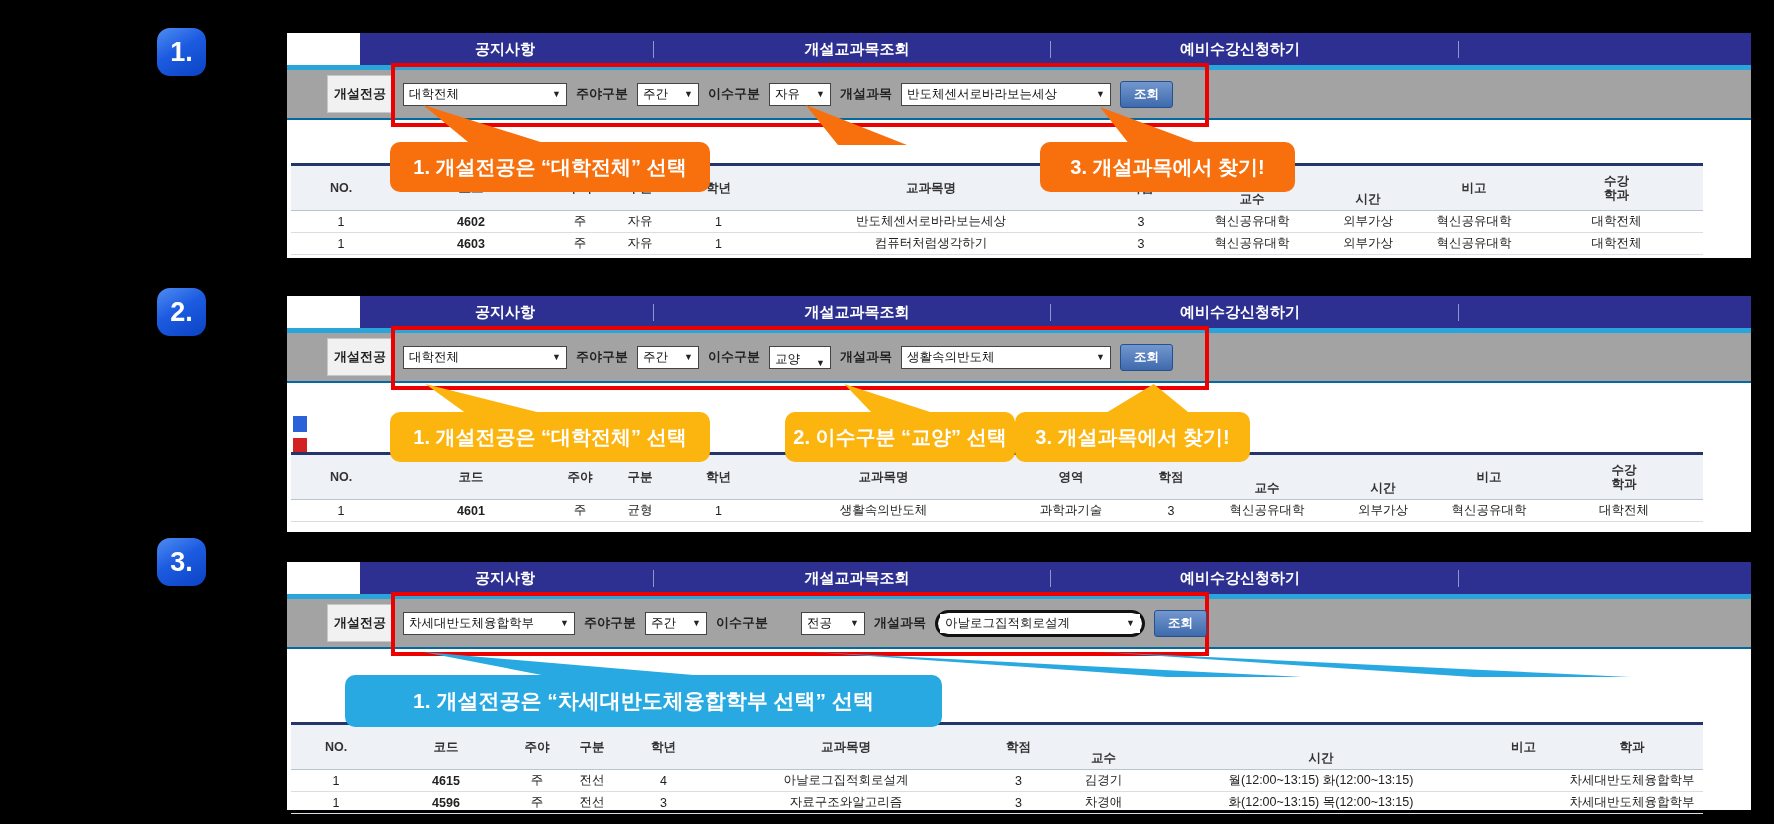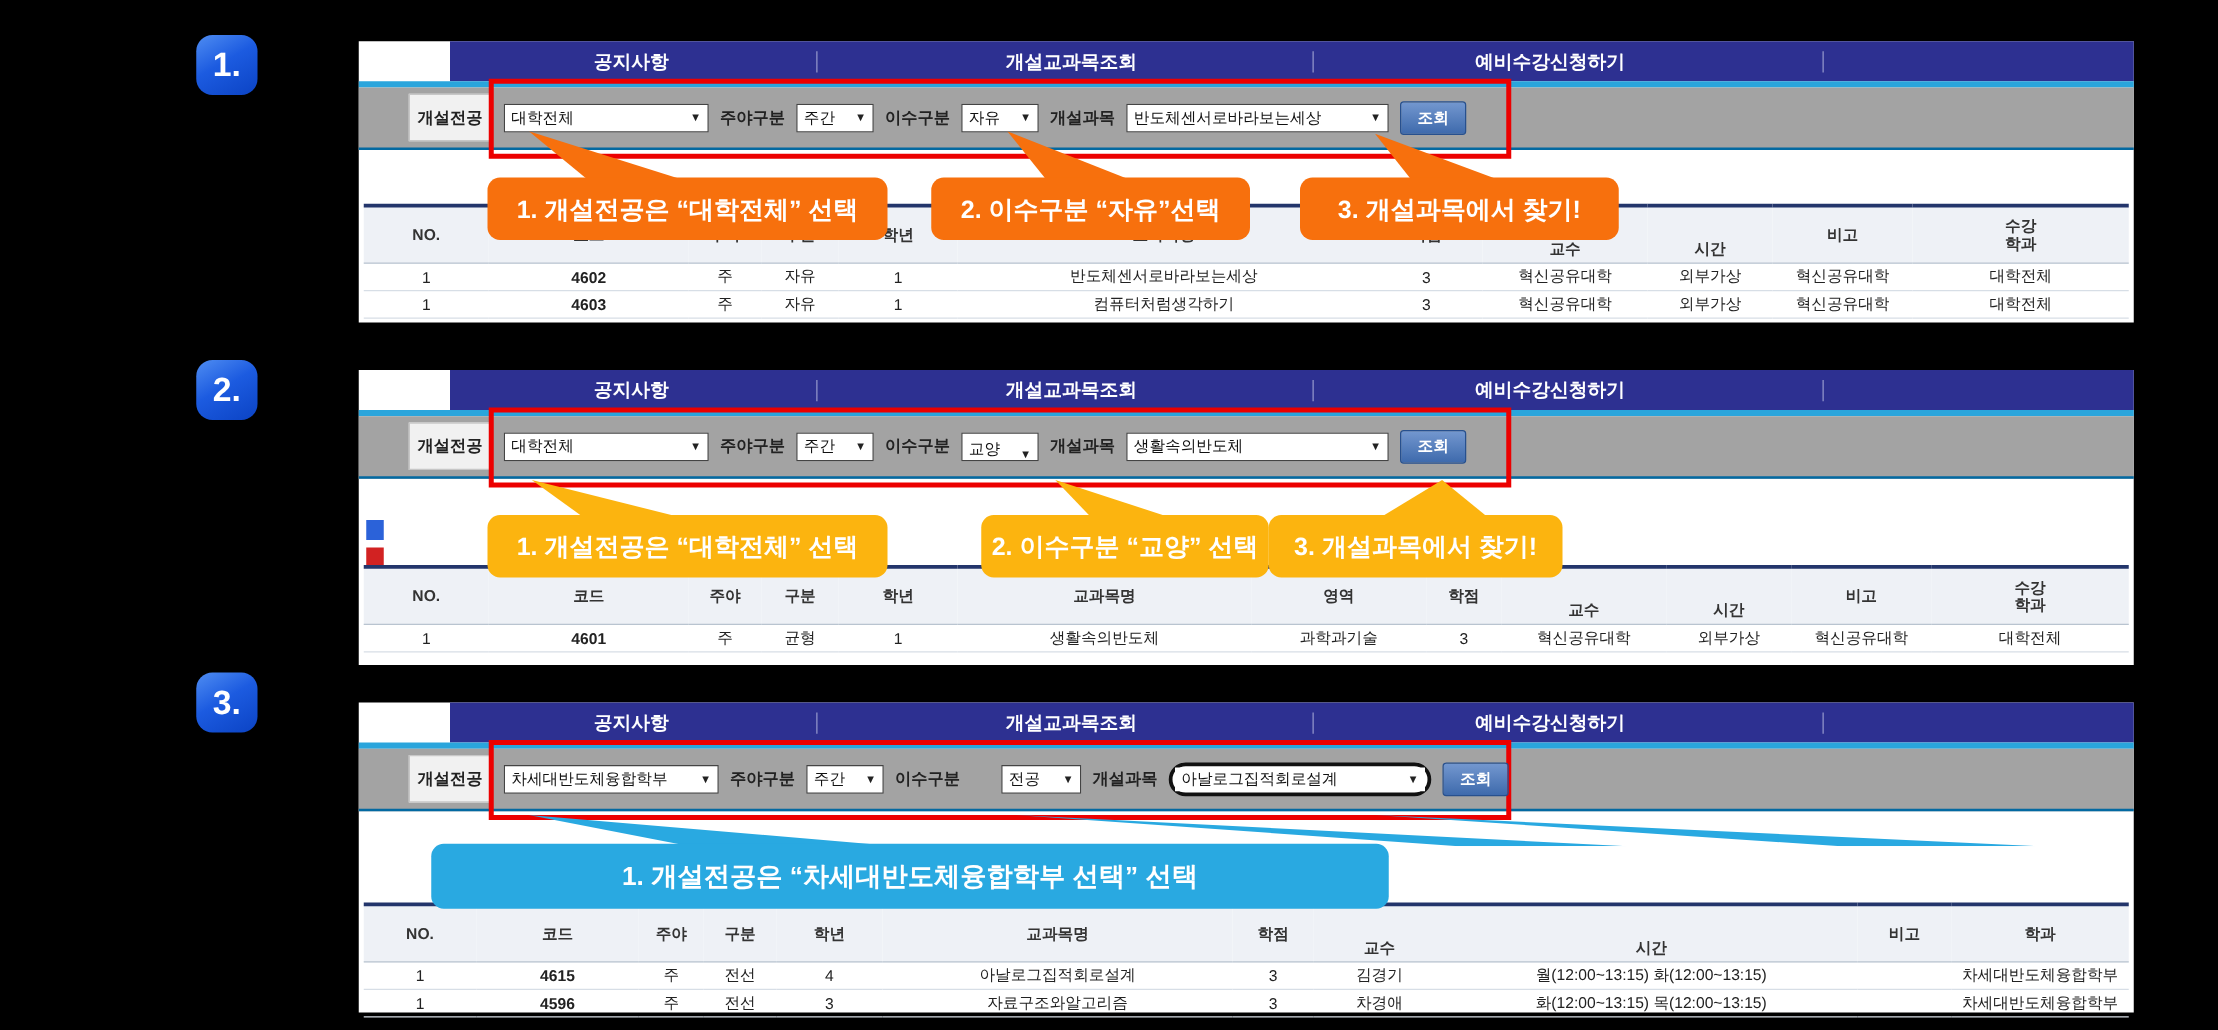--- a/index.html
+++ b/index.html
@@ -2,21 +2,21 @@
 <html><head>
 <meta charset="utf-8">
 <style>
   html,body{margin:0;padding:0;background:#000;}
   .canvas{position:relative;width:1774px;height:824px;background:#000;overflow:hidden;
           font-family:"Liberation Sans","DejaVu Sans",sans-serif;}
   .badge{position:absolute;left:157px;width:49px;height:48px;border-radius:13px;
          background:linear-gradient(150deg,#4f8df2 0%,#1c5be0 45%,#0b43c4 100%);
          color:#fff;font-weight:bold;font-size:27px;display:flex;align-items:center;justify-content:center;
          box-shadow:0 2px 4px rgba(0,0,0,.6);}
-  .panel{position:absolute;left:287px;width:1420px;background:#fff;}
+  .panel{position:absolute;left:287px;width:1420px;background:#fff;padding-left:44px;}
   .tabbar{position:absolute;top:0;left:73px;right:0;height:32px;background:#2d3091;}
   .tab{position:absolute;top:0;height:32px;display:flex;align-items:center;color:#fff;
        font-weight:bold;font-size:15px;transform:translateX(-50%);white-space:nowrap;cursor:pointer;}
   .tabsep{position:absolute;top:8px;width:1px;height:17px;background:#9395cb;}
   .cyan{position:absolute;top:32px;left:0;right:0;height:5px;background:#2aa5dc;}
   .filterrow{position:absolute;top:37px;left:0;right:0;height:48px;background:#a3a3a3;
              border-bottom:2px solid #0369a1;}
   .majorcell{position:absolute;left:40px;top:5px;height:36px;width:64px;background:#f1f1f1;
              border:1px solid #c7c7c7;display:flex;align-items:center;justify-content:center;
              font-size:13px;font-weight:bold;color:#222;}
@@ -89,21 +89,20 @@
           <span>반도체센서로바라보는세상</span>
           <span class="arr">▼</span>
           </div>
         <div class="btn">조회</div>
       </div>
     </div>
     <div class="tail t-orange" style="left:128px;top:72px;width:135px;height:40px;clip-path:polygon(6% 0,42% 100%,100% 100%);"></div>
     <div class="tail t-orange" style="left:505px;top:72px;width:115px;height:40px;clip-path:polygon(12% 0,40% 100%,100% 100%);"></div>
     <div class="tail t-orange" style="left:795px;top:74px;width:120px;height:38px;clip-path:polygon(15% 0,40% 100%,100% 100%);"></div>
     <div class="callout co-orange" style="left:103px;top:109px;width:320px;">1. 개설전공은 “대학전체” 선택</div>
-    <div class="callout co-orange" style="left:458px;top:109px;width:255px;">2. 이수구분 “자유”선택</div>
     <div class="callout co-orange" style="left:753px;top:109px;width:255px;">3. 개설과목에서 찾기!</div>
 
     <table class="grid" style="top:130px;">
       <colgroup>
           <col style="width:100px">
           <col style="width:160px">
           <col style="width:58px">
           <col style="width:62px">
           <col style="width:95px">
           <col style="width:330px">
@@ -290,21 +289,21 @@
             <span>아날로그집적회로설계</span>
             <span class="arr">▼</span>
             </div>
         </div>
         <div class="btn">조회</div>
       </div>
     </div>
     <div class="tail t-blue" style="left:130px;top:90px;width:300px;height:25px;clip-path:polygon(2% 0,45% 100%,100% 100%);"></div>
     <div class="tail t-blue" style="left:520px;top:90px;width:500px;height:25px;clip-path:polygon(1% 0,72% 100%,99% 100%);"></div>
     <div class="tail t-blue" style="left:808px;top:90px;width:540px;height:25px;clip-path:polygon(1% 0,70% 100%,99% 100%);"></div>
-    <div class="callout co-blue" style="left:58px;top:113px;width:766px;height:52px;">1. 개설전공은 “차세대반도체융합학부 선택” 선택</div>
+    <div class="callout co-blue" style="left:58px;top:113px;width:597px;height:52px;">1. 개설전공은 “차세대반도체융합학부 선택” 선택</div>
 
     <table class="grid" style="top:160px;">
       <colgroup>
           <col style="width:90px">
           <col style="width:130px">
           <col style="width:52px">
           <col style="width:58px">
           <col style="width:85px">
           <col style="width:280px">
           <col style="width:65px">

